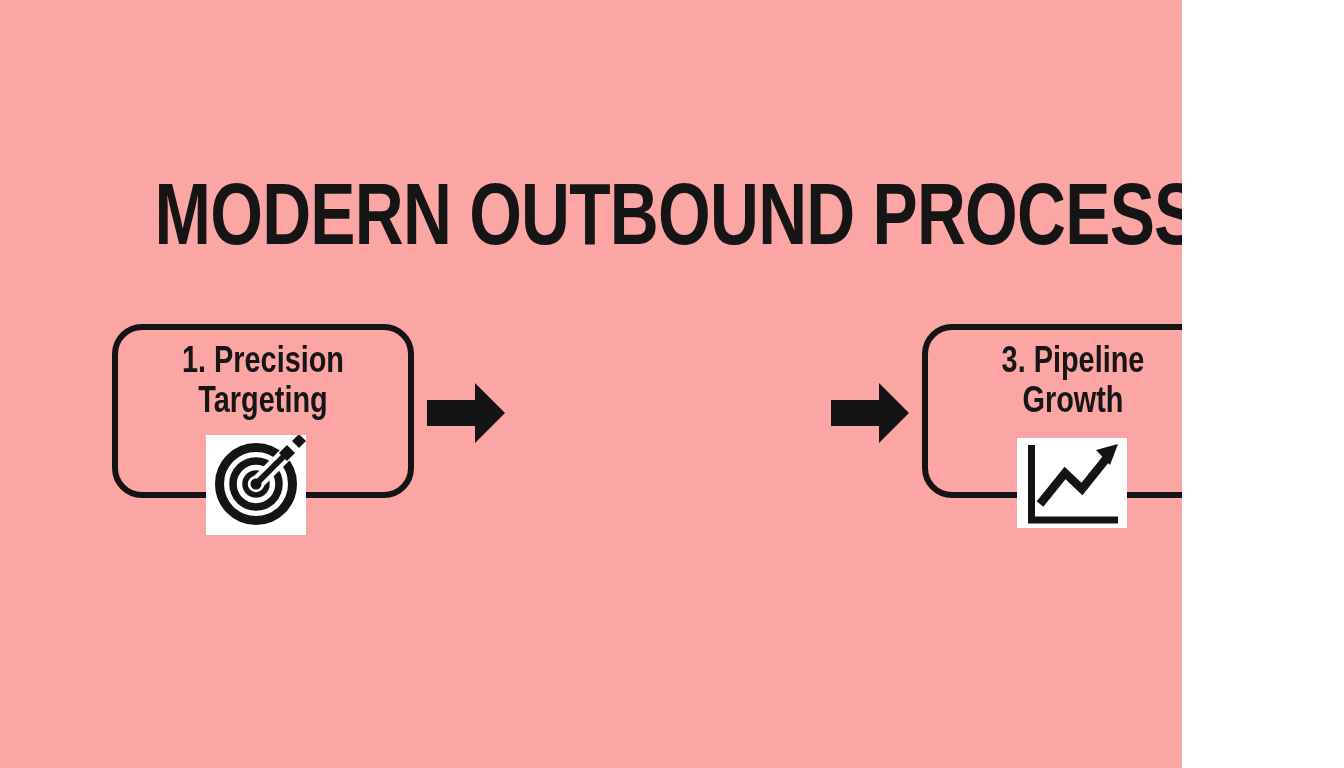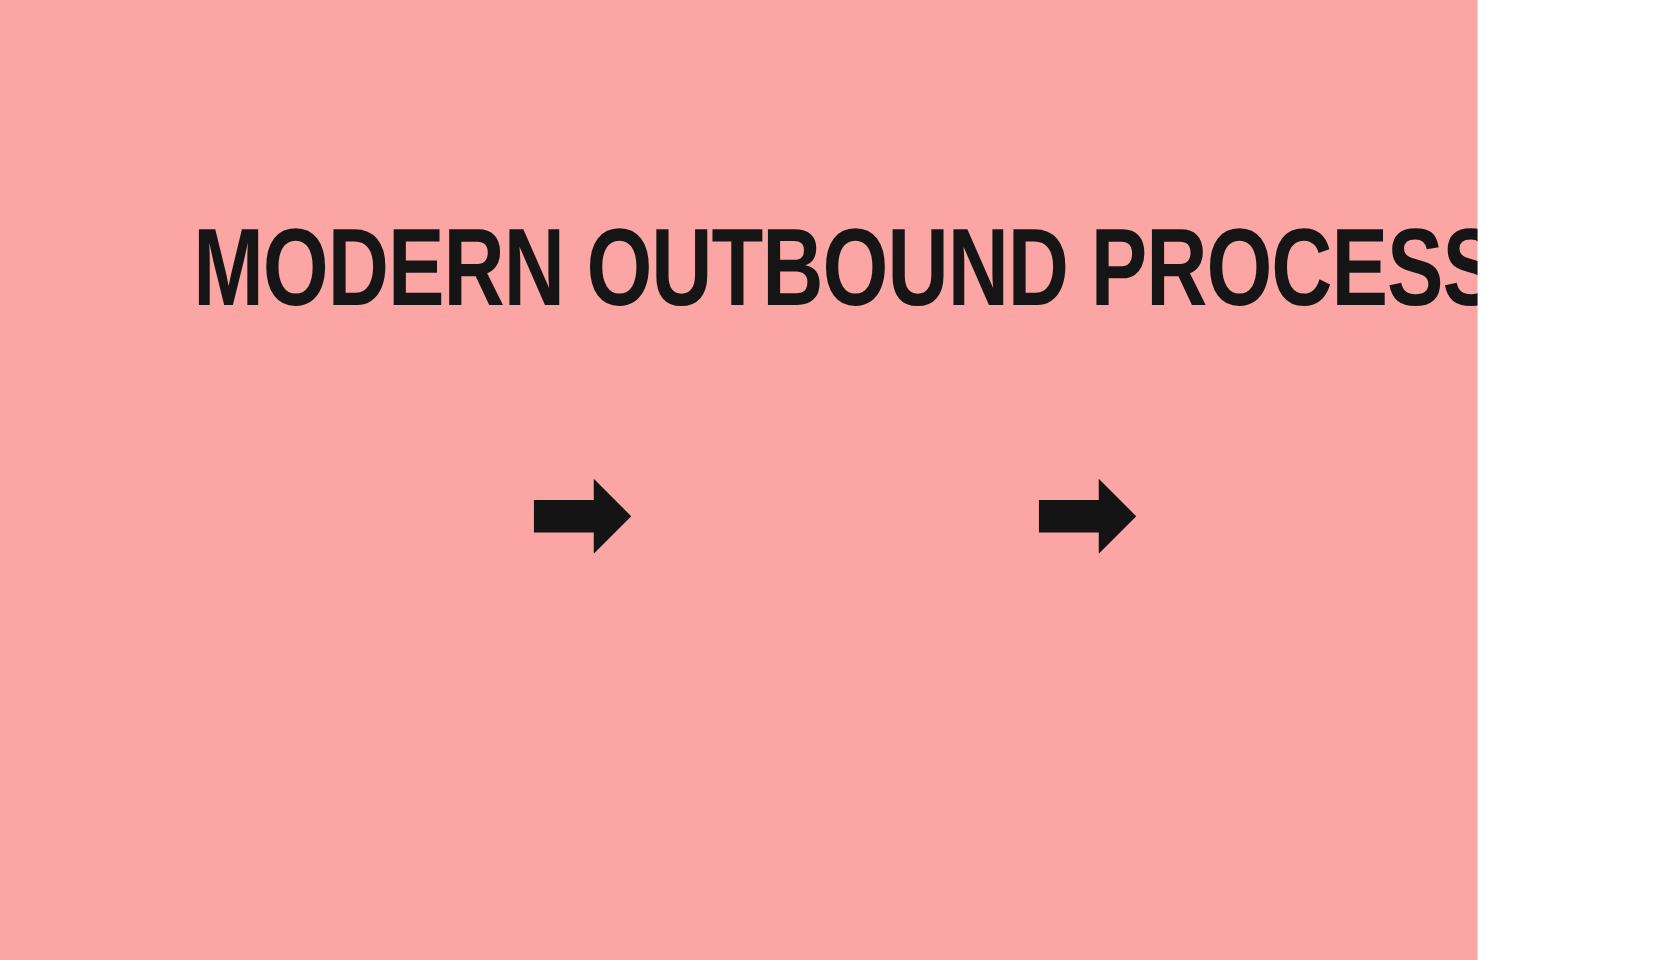--- a/index.html
+++ b/index.html
@@ -42,24 +42,52 @@
   .arrow1{left:427px;}
   .arrow2{left:831px;}
 </style>
 </head>
 <body>
 
 <div class="canvas">
 
   <h1 class="title">MODERN OUTBOUND PROCESS</h1>
 
+  <div class="step step1">
+    <div class="step-text">
+      <div>1. Precision</div>
+      <div>Targeting</div>
+    </div>
+    <svg class="step-icon icon-target" viewBox="0 0 100 100" xmlns="http://www.w3.org/2000/svg">
+      <circle cx="50" cy="49" r="36.5" fill="none" stroke="#141414" stroke-width="9"></circle>
+      <circle cx="50" cy="49" r="23" fill="none" stroke="#141414" stroke-width="7.5"></circle>
+      <circle cx="50" cy="49" r="11" fill="none" stroke="#141414" stroke-width="5.5"></circle>
+      <line x1="50" y1="49" x2="92" y2="7" stroke="#ffffff" stroke-width="14"></line>
+      <circle cx="50" cy="49" r="5.5" fill="#141414"></circle>
+      <line x1="50" y1="49" x2="78" y2="21" stroke="#141414" stroke-width="6"></line>
+      <polygon points="73,18 81,10 89,18 81,26" fill="#141414"></polygon>
+      <polygon points="86,6 93,-1 100,6 93,13" fill="#141414"></polygon>
+      <line x1="83" y1="8" x2="91" y2="16" stroke="#ffffff" stroke-width="2.5"></line>
+    </svg>
+  </div>
 
   <svg class="arrow arrow1" viewBox="0 0 78 60" xmlns="http://www.w3.org/2000/svg">
     <polygon points="0,17 48,17 48,0 78,30 48,60 48,43 0,43" fill="#141414"></polygon>
   </svg>
 
 
   <svg class="arrow arrow2" viewBox="0 0 78 60" xmlns="http://www.w3.org/2000/svg">
     <polygon points="0,17 48,17 48,0 78,30 48,60 48,43 0,43" fill="#141414"></polygon>
   </svg>
 
+  <div class="step step3">
+    <div class="step-text">
+      <div>3. Pipeline</div>
+      <div>Growth</div>
+    </div>
+    <svg class="step-icon icon-chart" viewBox="0 0 110 90" xmlns="http://www.w3.org/2000/svg">
+      <polyline points="14.5,7 14.5,82 101,82" fill="none" stroke="#141414" stroke-width="7"></polyline>
+      <polyline points="23,66 48,35 65,51 89,21" fill="none" stroke="#141414" stroke-width="8.5"></polyline>
+      <polygon points="101,6 79,12 93,27" fill="#141414"></polygon>
+    </svg>
+  </div>
 
 </div>
 
 </body></html>

